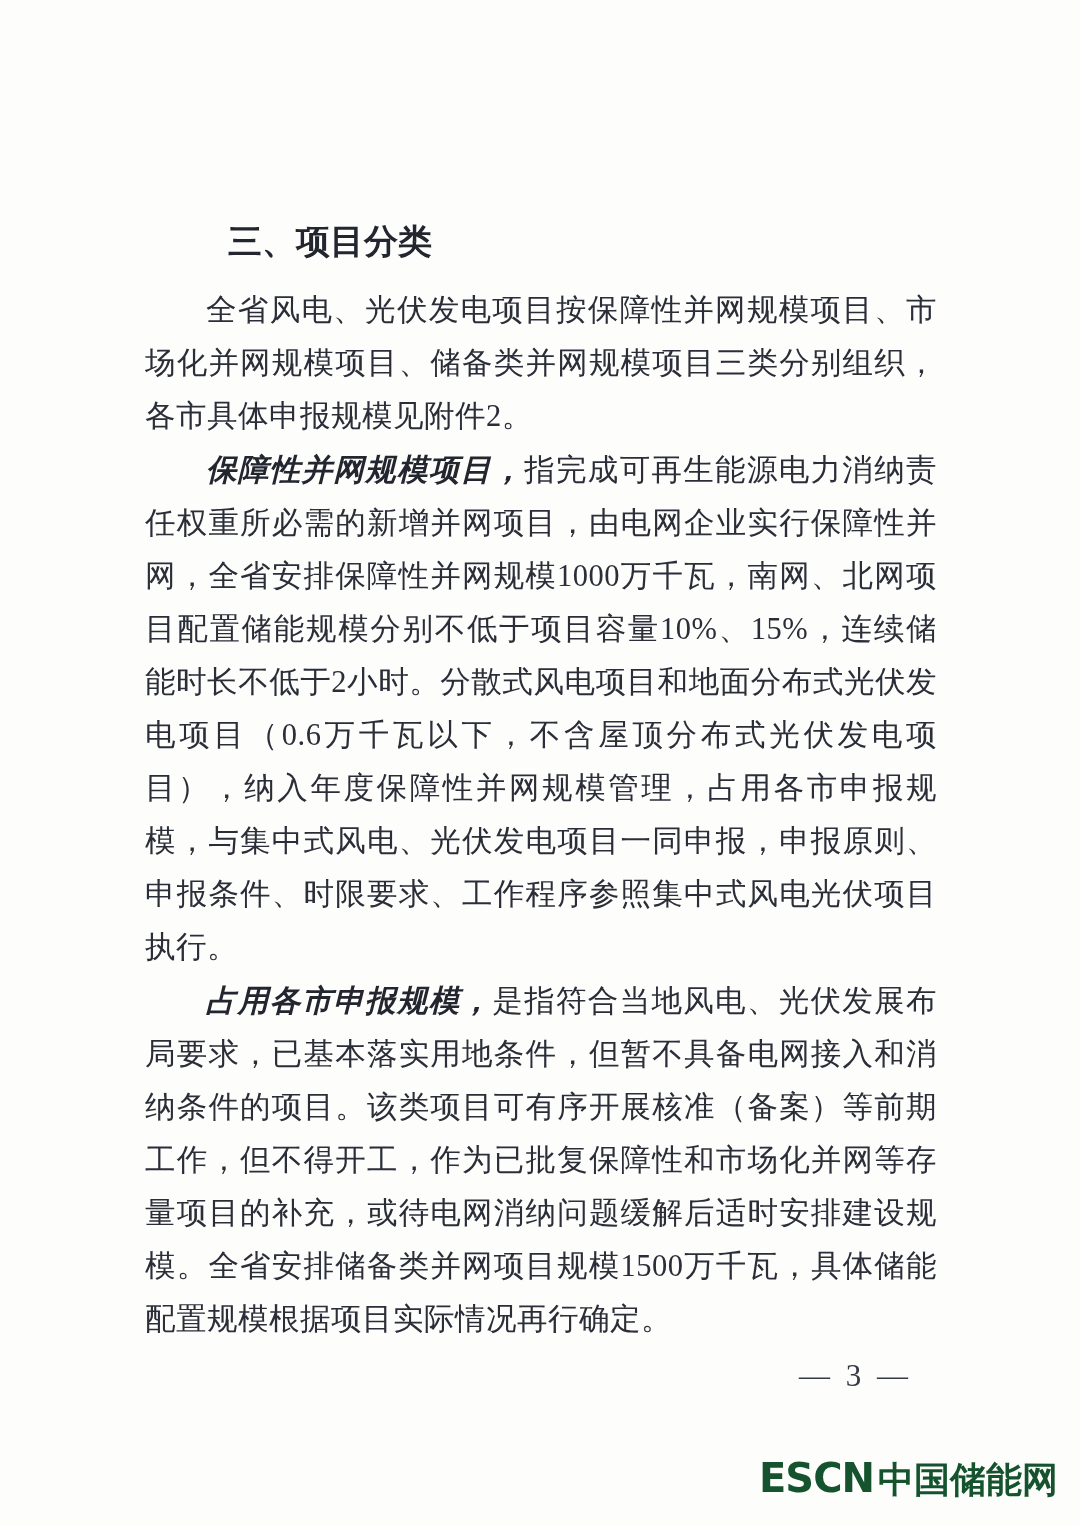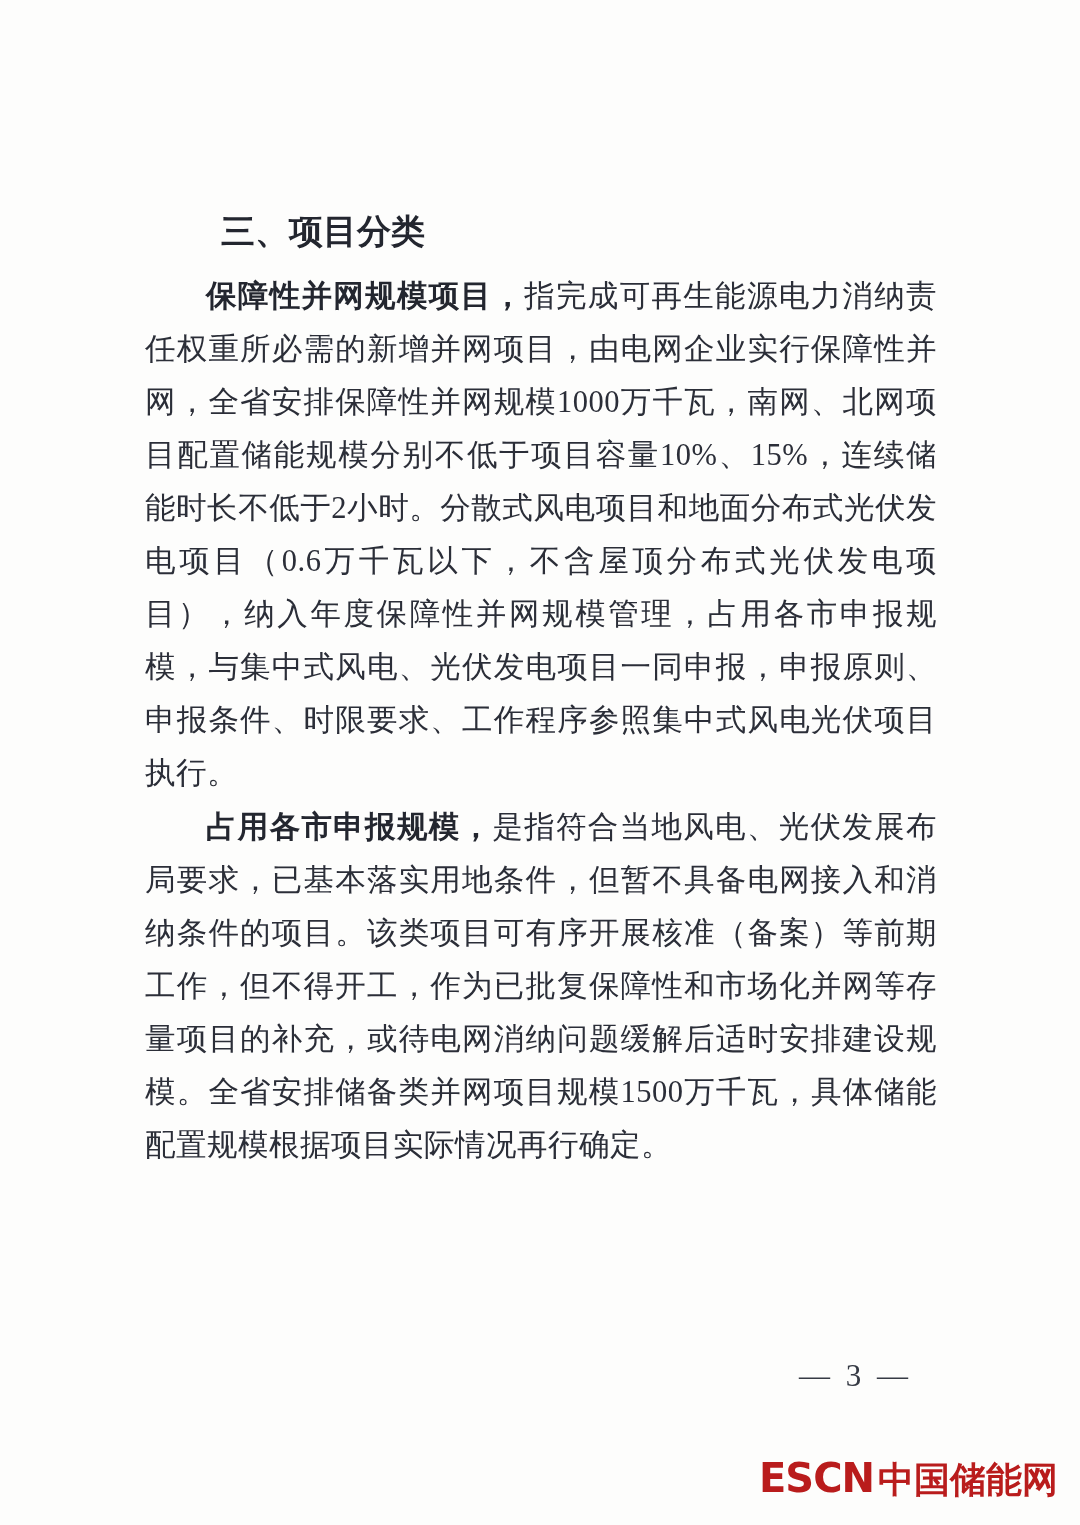--- a/index.html
+++ b/index.html
@@ -17,40 +17,41 @@
     font-family: "Liberation Serif", "DejaVu Serif", serif;
     color: #2b2e38;
   }
   .content {
     position: absolute;
     left: 145px;
     top: 200px;
     width: 792px;
   }
   .doc-heading {
-    font-family: Liberation Mono, monospace;
+    font-family: Liberation Serif, serif;
     font-weight: 700;
     font-size: 34px;
     line-height: 53px;
     text-indent: 2em;
-    margin: 8px;
+    margin: 15px;
     color: #23262f;
   }
   .doc-para {
     margin: 0;
     font-size: 30.5px;
     line-height: 53px;
     letter-spacing: 0.5px;
     text-indent: 2em;
     text-align: justify;
   }
   .doc-para .lead {
     font-family: "DejaVu Sans", "Liberation Sans", sans-serif;
     font-weight: 700;
     color: #23262f;
+    font-style: italic;
   }
   .page-number {
     position: absolute;
     top: 1358px;
     right: 168px;
     font-size: 31px;
     letter-spacing: 4px;
     color: #363a44;
   }
   .footer-logo {
@@ -72,27 +73,28 @@
 </style>
 </head>
 <body>
 
 <div class="page">
 
   <div class="content">
 
     <h2 class="doc-heading">三、项目分类</h2>
 
+    <p class="doc-para"><span class="lead"></span><span>全省风电、光伏发电项目按保障性并网规模项目、市场化并网规模项目、储备类并网规模项目三类分别组织，各市具体申报规模见附件2。</span></p>
 
     <p class="doc-para"><span class="lead">保障性并网规模项目，</span><span>指完成可再生能源电力消纳责任权重所必需的新增并网项目，由电网企业实行保障性并网，全省安排保障性并网规模1000万千瓦，南网、北网项目配置储能规模分别不低于项目容量10%、15%，连续储能时长不低于2小时。分散式风电项目和地面分布式光伏发电项目（0.6万千瓦以下，不含屋顶分布式光伏发电项目），纳入年度保障性并网规模管理，占用各市申报规模，与集中式风电、光伏发电项目一同申报，申报原则、申报条件、时限要求、工作程序参照集中式风电光伏项目执行。</span></p>
 
 
     <p class="doc-para"><span class="lead">占用各市申报规模，</span><span>是指符合当地风电、光伏发展布局要求，已基本落实用地条件，但暂不具备电网接入和消纳条件的项目。该类项目可有序开展核准（备案）等前期工作，但不得开工，作为已批复保障性和市场化并网等存量项目的补充，或待电网消纳问题缓解后适时安排建设规模。全省安排储备类并网项目规模1500万千瓦，具体储能配置规模根据项目实际情况再行确定。</span></p>
 
   </div>
 
   <div class="page-number">— 3 —</div>
 
-  <div class="footer-logo" style="color: #b91c1c;">
+  <div class="footer-logo" style="color: #14532d;">
     <span class="latin">ESCN</span><span class="cjk">中国储能网</span>
   </div>
 
 </div>
 
 </body></html>

